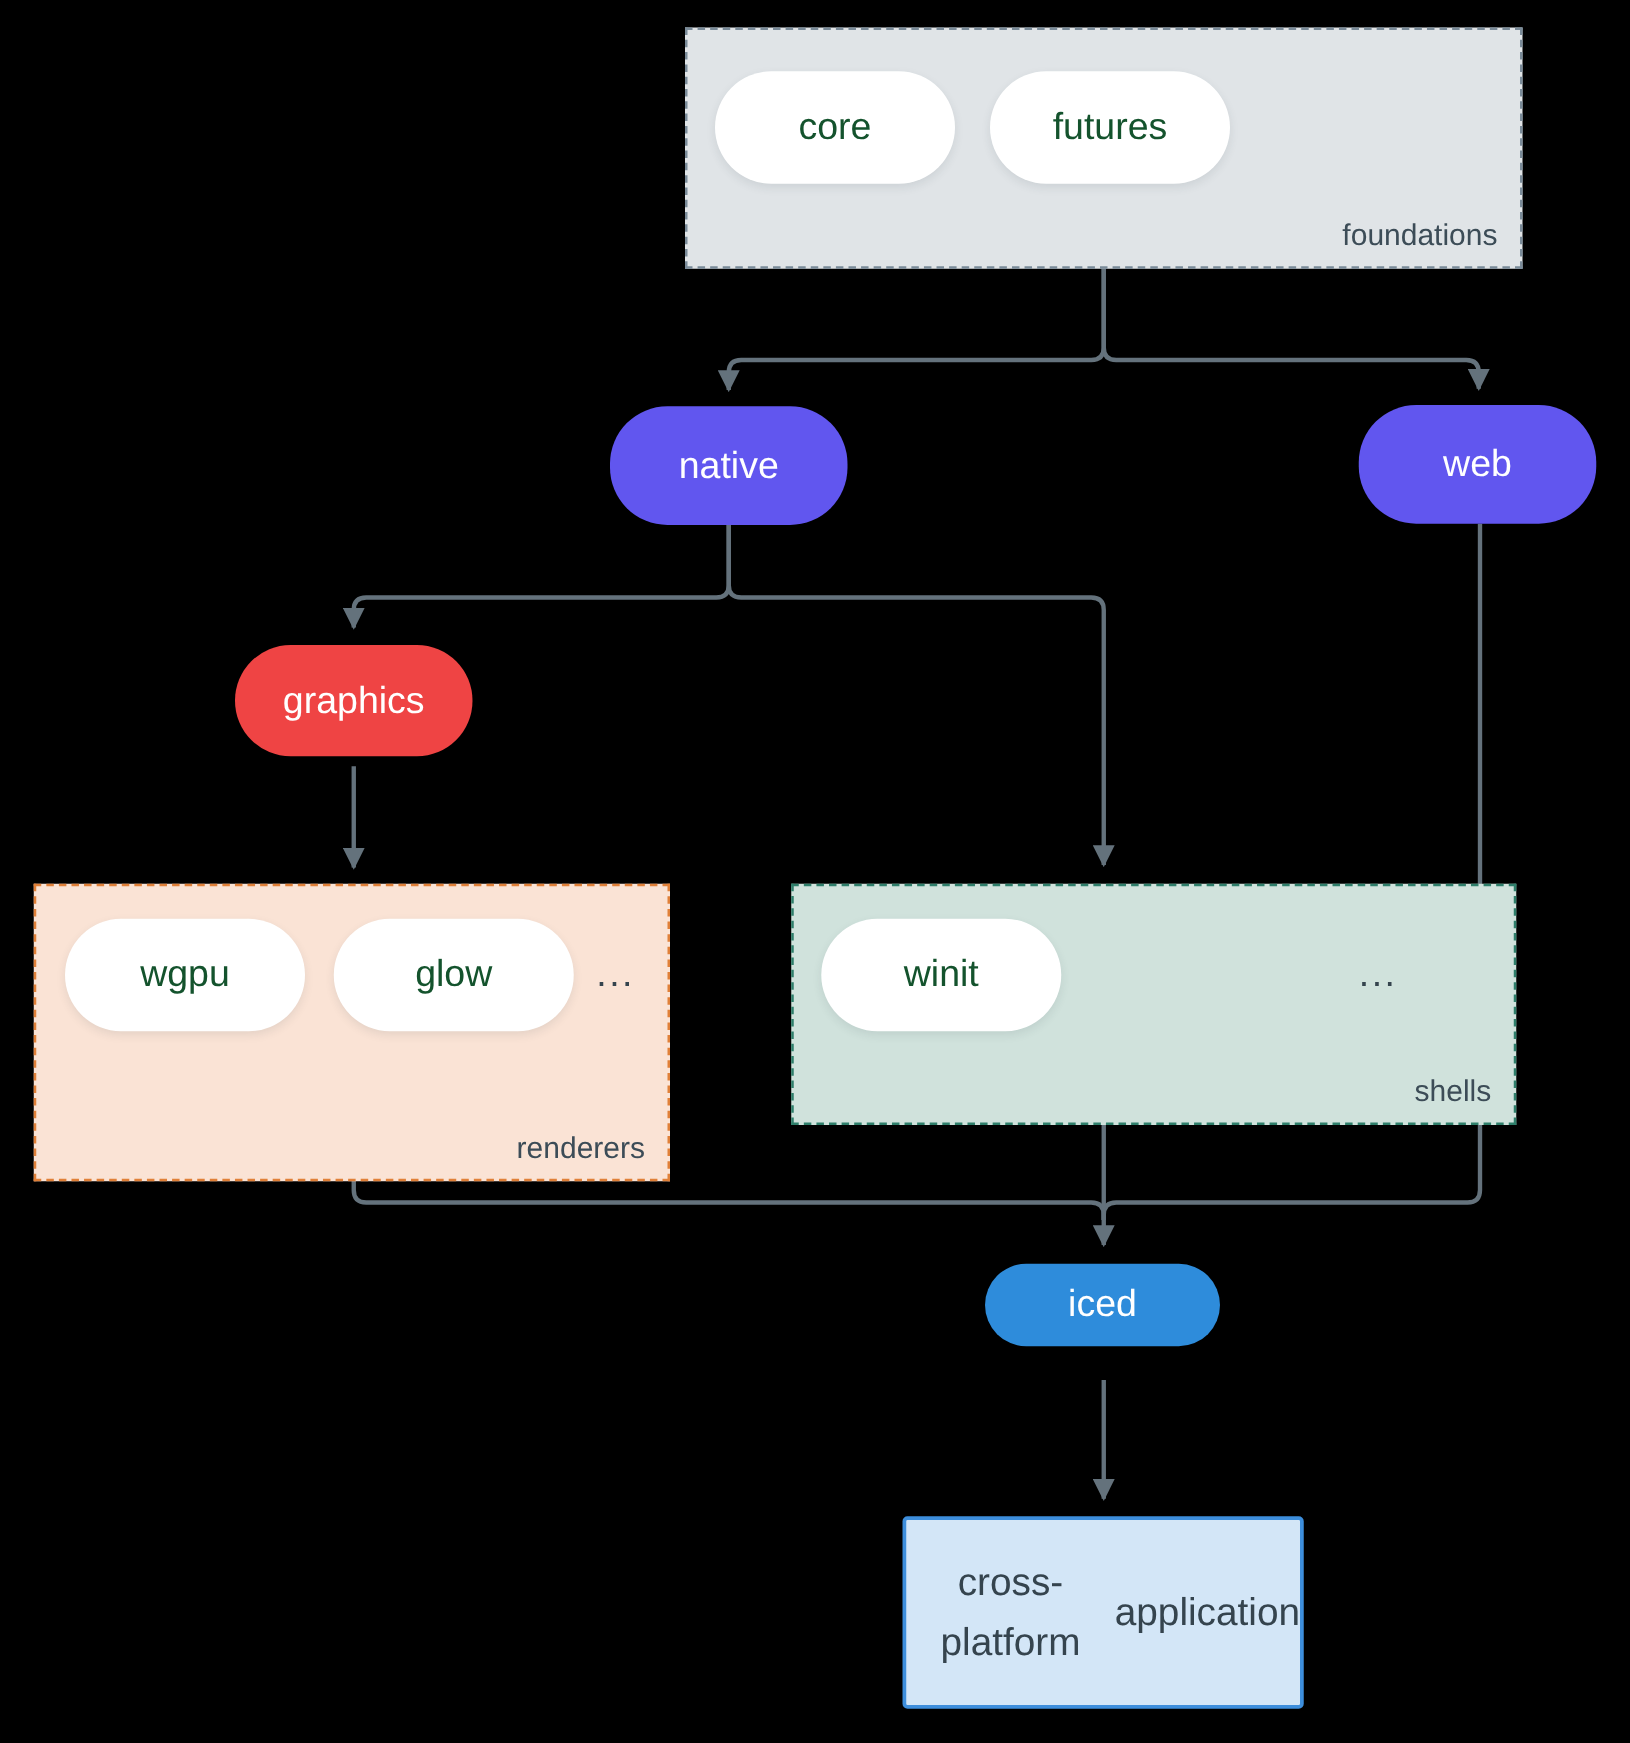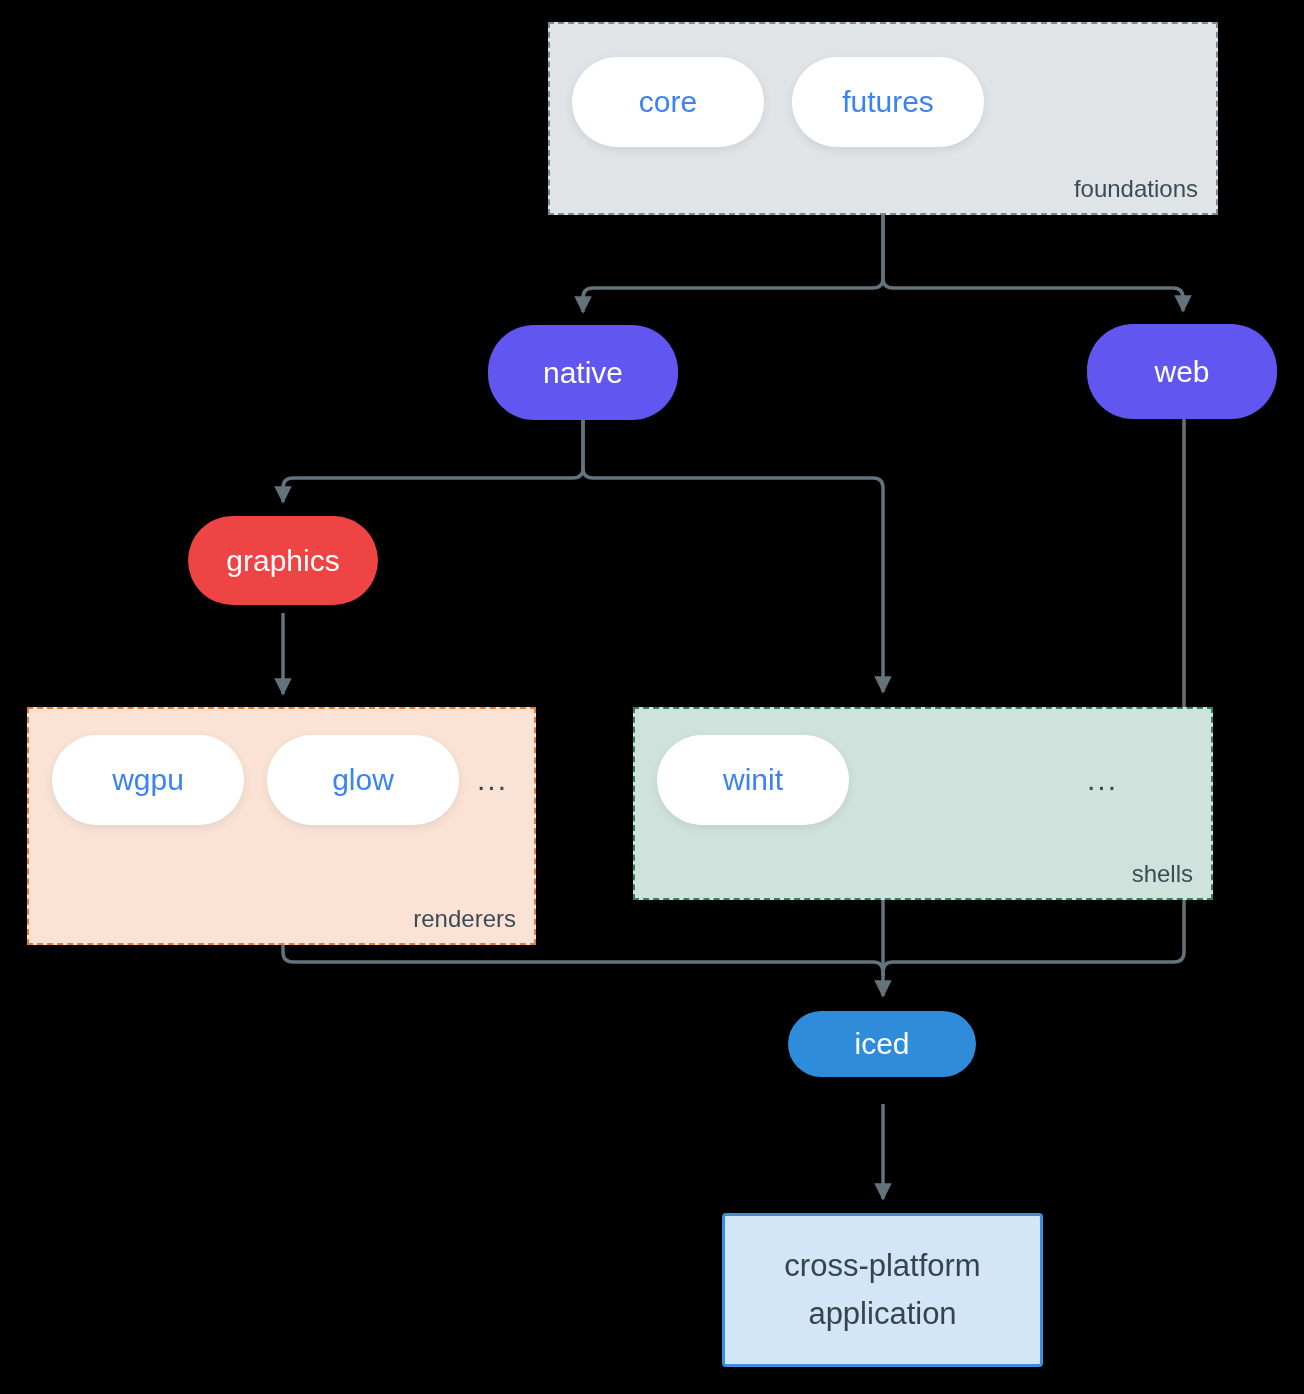--- a/index.html
+++ b/index.html
@@ -10,35 +10,35 @@
   .edges-svg{position:absolute;left:0;top:0;z-index:1;}
   .group{position:absolute;z-index:2;box-sizing:border-box;}
   .group-foundations{left:548px;top:22px;width:670px;height:193px;background:#e0e4e7;border:2px dashed #7a8b99;}
   .group-renderers{left:27px;top:707px;width:509px;height:238px;background:#fae3d5;border:2px dashed #e08038;}
   .group-shells{left:633px;top:707px;width:580px;height:193px;background:#d0e2dc;border:2px dashed #2f7f6b;}
   .group-label{position:absolute;right:18px;bottom:10px;font-size:24px;color:#3c4c57;}
   .pill{
     position:absolute;display:flex;align-items:center;justify-content:center;
     border-radius:47px;font-size:30px;z-index:3;
   }
-  .pill-white{background:#ffffff;color:#3b82f6;width:192px;height:90px;box-shadow:0 3px 8px rgba(40,60,70,0.10);}
+  .pill-white{background:#ffffff;color:#14532d;width:192px;height:90px;box-shadow:0 3px 8px rgba(40,60,70,0.10);}
   .fp{top:33px;}
   .gp{top:26px;}
   .node{position:absolute;display:flex;align-items:center;justify-content:center;
     color:#ffffff;font-size:30px;border-radius:46px;z-index:3;}
   .node-native{left:488px;top:325px;width:190px;height:95px;background:#6156ef;}
   .node-web{left:1087px;top:324px;width:190px;height:95px;background:#6156ef;}
   .node-graphics{left:188px;top:516px;width:190px;height:89px;background:#ef4444;}
   .node-iced{left:788px;top:1011px;width:188px;height:66px;background:#2e8cdb;}
   .dots{position:absolute;top:26px;height:90px;display:flex;align-items:center;
     font-size:30px;color:#35444e;letter-spacing:2px;}
   .app-box{
     position:absolute;left:722px;top:1213px;width:321px;height:154px;box-sizing:border-box;
     background:#d3e6f7;border:3px solid #3d8edc;border-radius:4px;z-index:3;
-    display:flex;flex-direction:column;align-items:center;justify-content:center;
+    display:flex;flex-direction:row;align-items:center;justify-content:center;
     font-size:31px;line-height:48px;color:#35444e;text-align:center;
   }
 </style>
 </head>
 <body>
 
 <div class="canvas">
 
   <svg class="edges-svg" width="1304" height="1394" viewBox="0 0 1304 1394">
     <defs>

